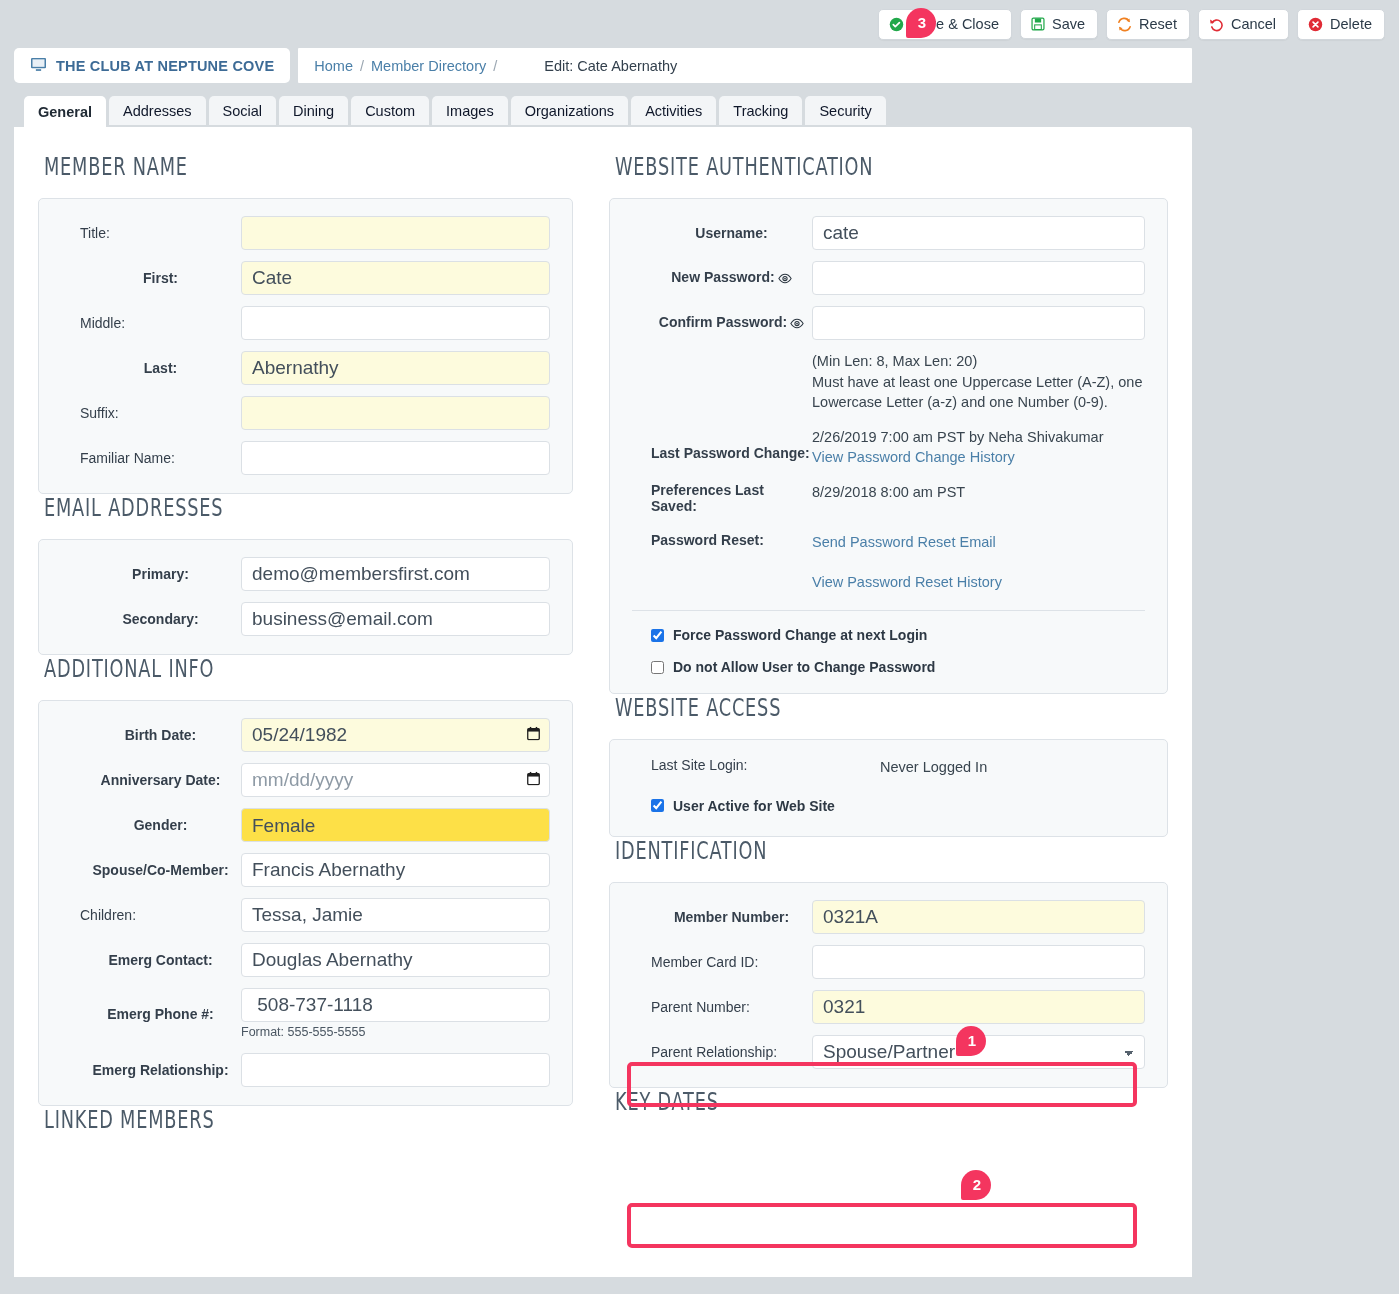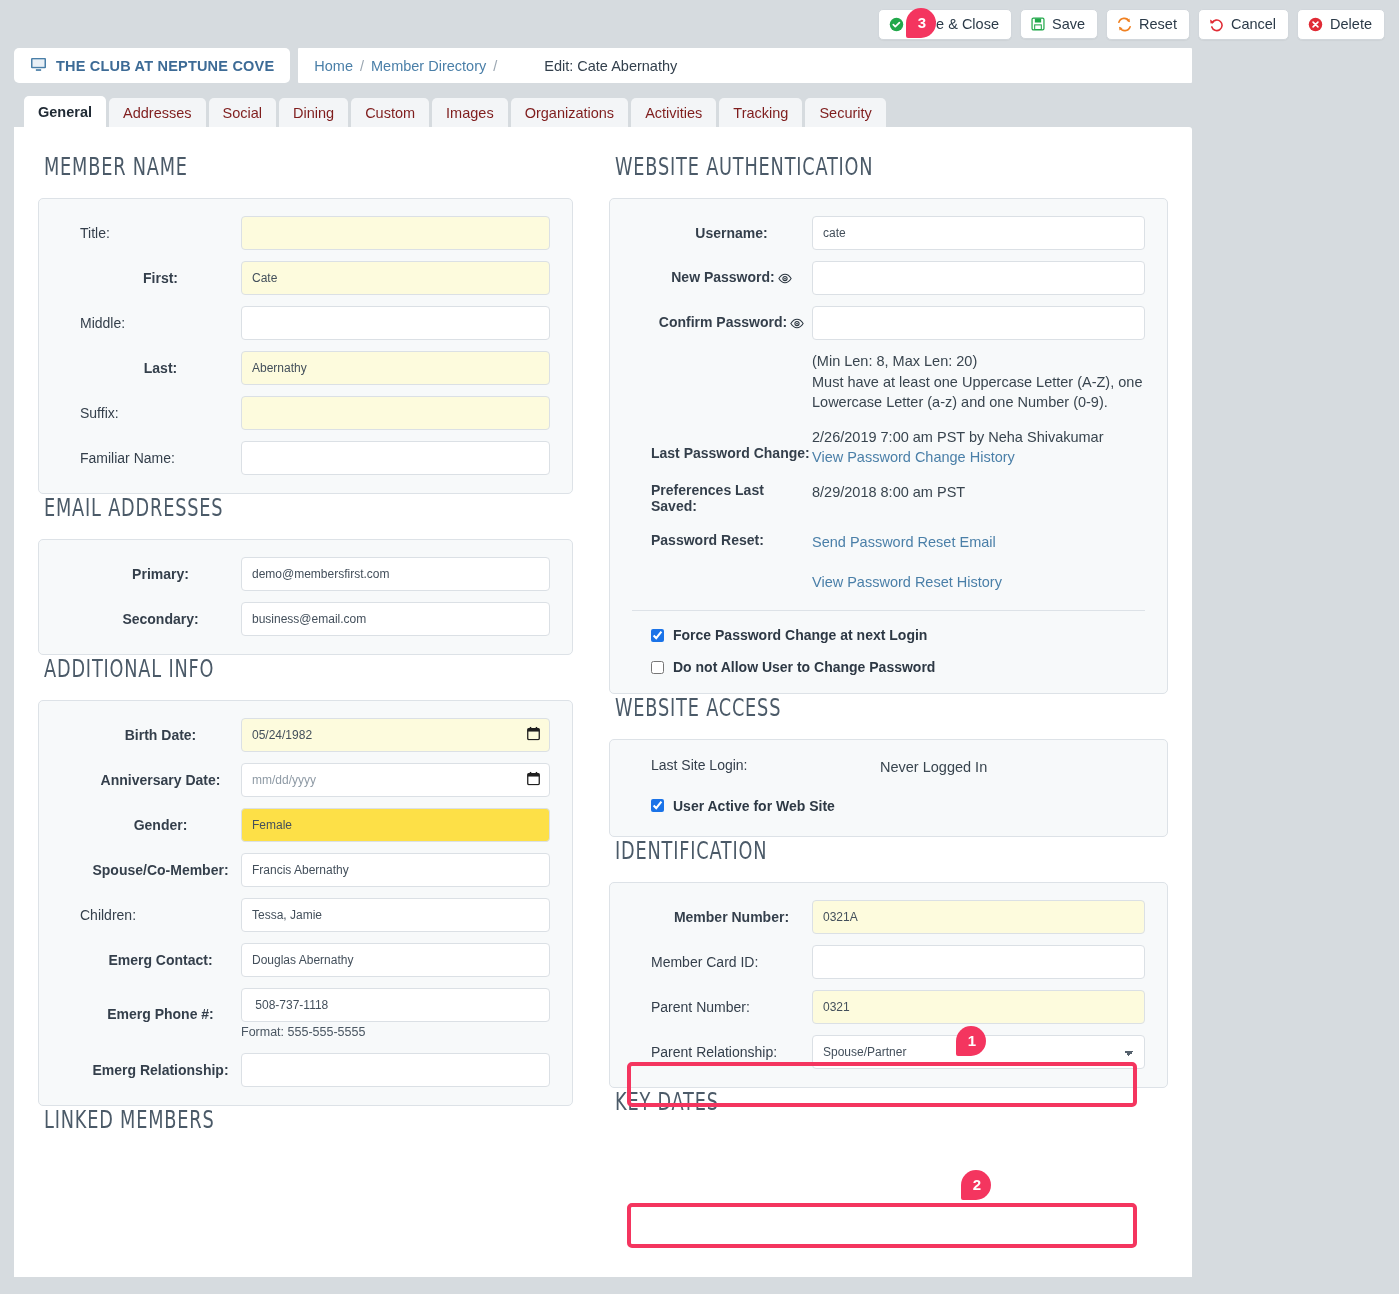--- a/index.html
+++ b/index.html
@@ -99,35 +99,34 @@
     gap: 7px;
     font-size: 14.5px;
   }
   .breadcrumb a { color: #4a7fa8; text-decoration: none; }
   .breadcrumb .sep { color: #9aa6b1; }
   .breadcrumb .cur { color: #33404d; margin-left: 40px; }
 
   
   .tabs {
     display: flex;
-    align-items: flex-end;
     gap: 3px;
     margin-top: 13px;
     padding-left: 10px;
     height: 31px;
   }
   .tab {
     background: #f3f5f7;
     border-radius: 5px 5px 0 0;
     padding: 0 14px;
     height: 29px;
     display: flex;
     align-items: center;
     font-size: 14.5px;
-    color: #7f1d1d;
+    color: #0f172a;
     cursor: pointer;
     white-space: nowrap;
   }
   .tab.active {
     background: #ffffff;
     color: #212b35;
     font-weight: bold;
     height: 31px;
   }
 
@@ -182,21 +181,21 @@
   .flabel.b { font-weight: bold; text-align: center; }
   .fctl { flex: 1; position: relative; }
 
   input.fin, select.fsel {
     width: 100%;
     height: 34px;
     border: 1px solid #dbe0e5;
     border-radius: 4px;
     background: #fff;
     font-family: "Liberation Sans", sans-serif;
-    font-size: 12px;
+    font-size: 19px;
     color: #434f5b;
     padding: 0 10px;
     outline: none;
   }
   input.fin::placeholder { color: #8e9aa5; }
   input.fin.hl, select.fsel.hl { background: #fdfbdd; }
   select.fsel {
     appearance: none;
     -webkit-appearance: none;
     padding-right: 26px;

